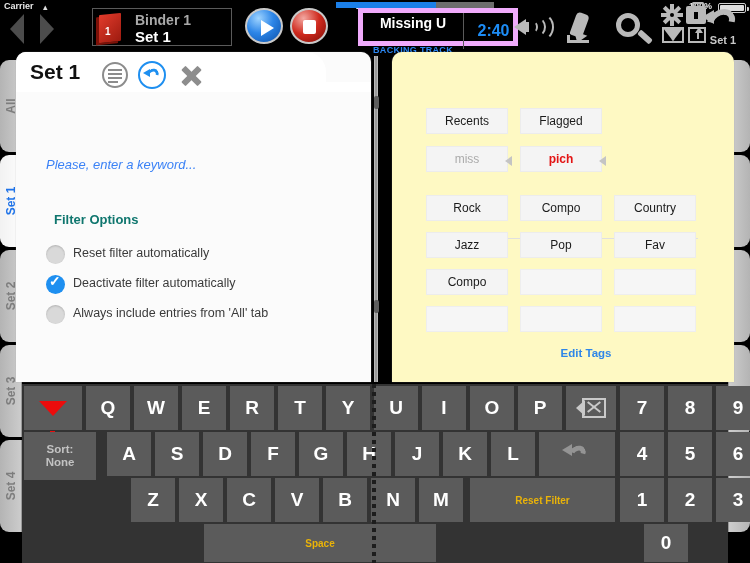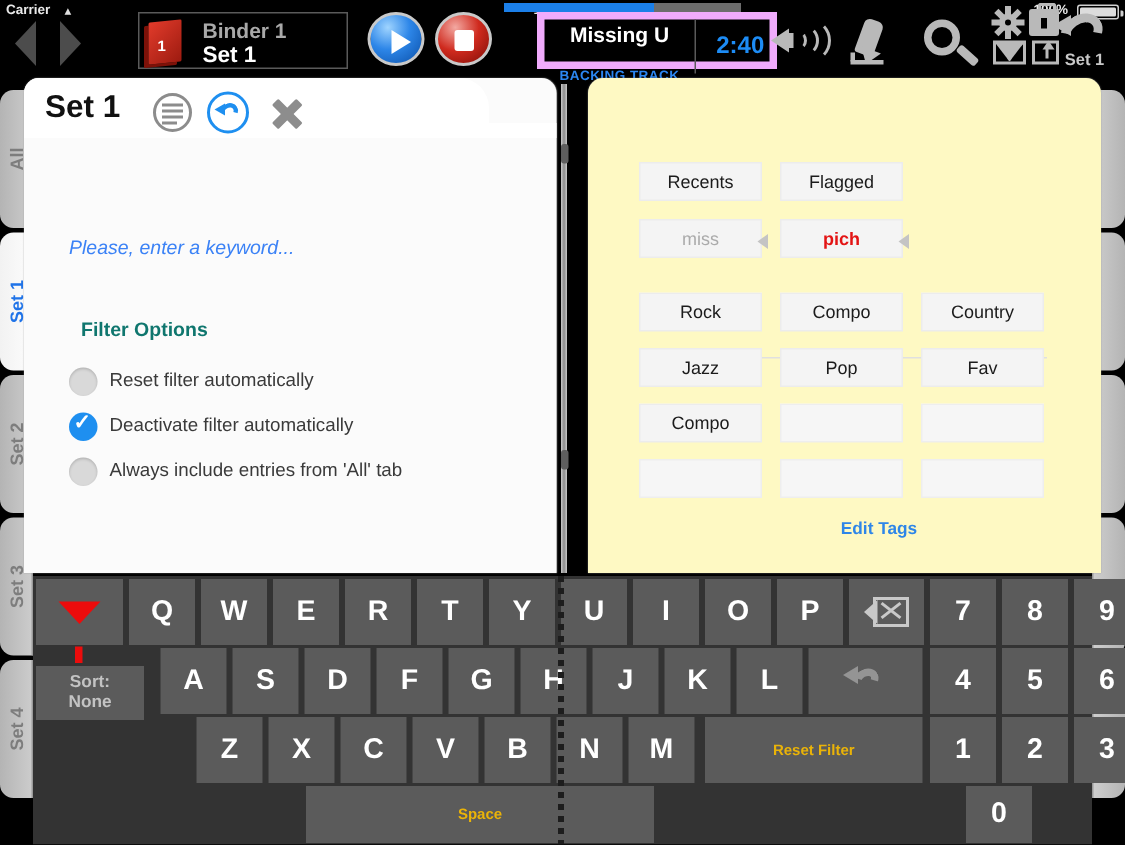--- a/index.html
+++ b/index.html
@@ -382,21 +382,21 @@
           <div class="ar"></div>
           <div class="bd"></div>
           <div class="x1"></div>
           <div class="x2"></div>
         </div>
     </div>
     <div class="key" style="left:598px;top:2px; width:44px; height:44px;">7</div>
     <div class="key" style="left:646px;top:2px; width:44px; height:44px;">8</div>
     <div class="key" style="left:694px;top:2px; width:44px; height:44px;">9</div>
 
-    <div class="key sort" style="left:2px;  top:60px; width:72px; height:36px;">
+    <div class="key sort" style="left:2px;  top:48px; width:72px; height:48px;">
       <span>Sort:</span>
       <span>None</span>
     </div>
     <div class="key" style="left:85px; top:48px; width:44px; height:44px;">A</div>
     <div class="key" style="left:133px;top:48px; width:44px; height:44px;">S</div>
     <div class="key" style="left:181px;top:48px; width:44px; height:44px;">D</div>
     <div class="key" style="left:229px;top:48px; width:44px; height:44px;">F</div>
     <div class="key" style="left:277px;top:48px; width:44px; height:44px;">G</div>
     <div class="key" style="left:325px;top:48px; width:44px; height:44px;">H</div>
     <div class="key" style="left:373px;top:48px; width:44px; height:44px;">J</div>

